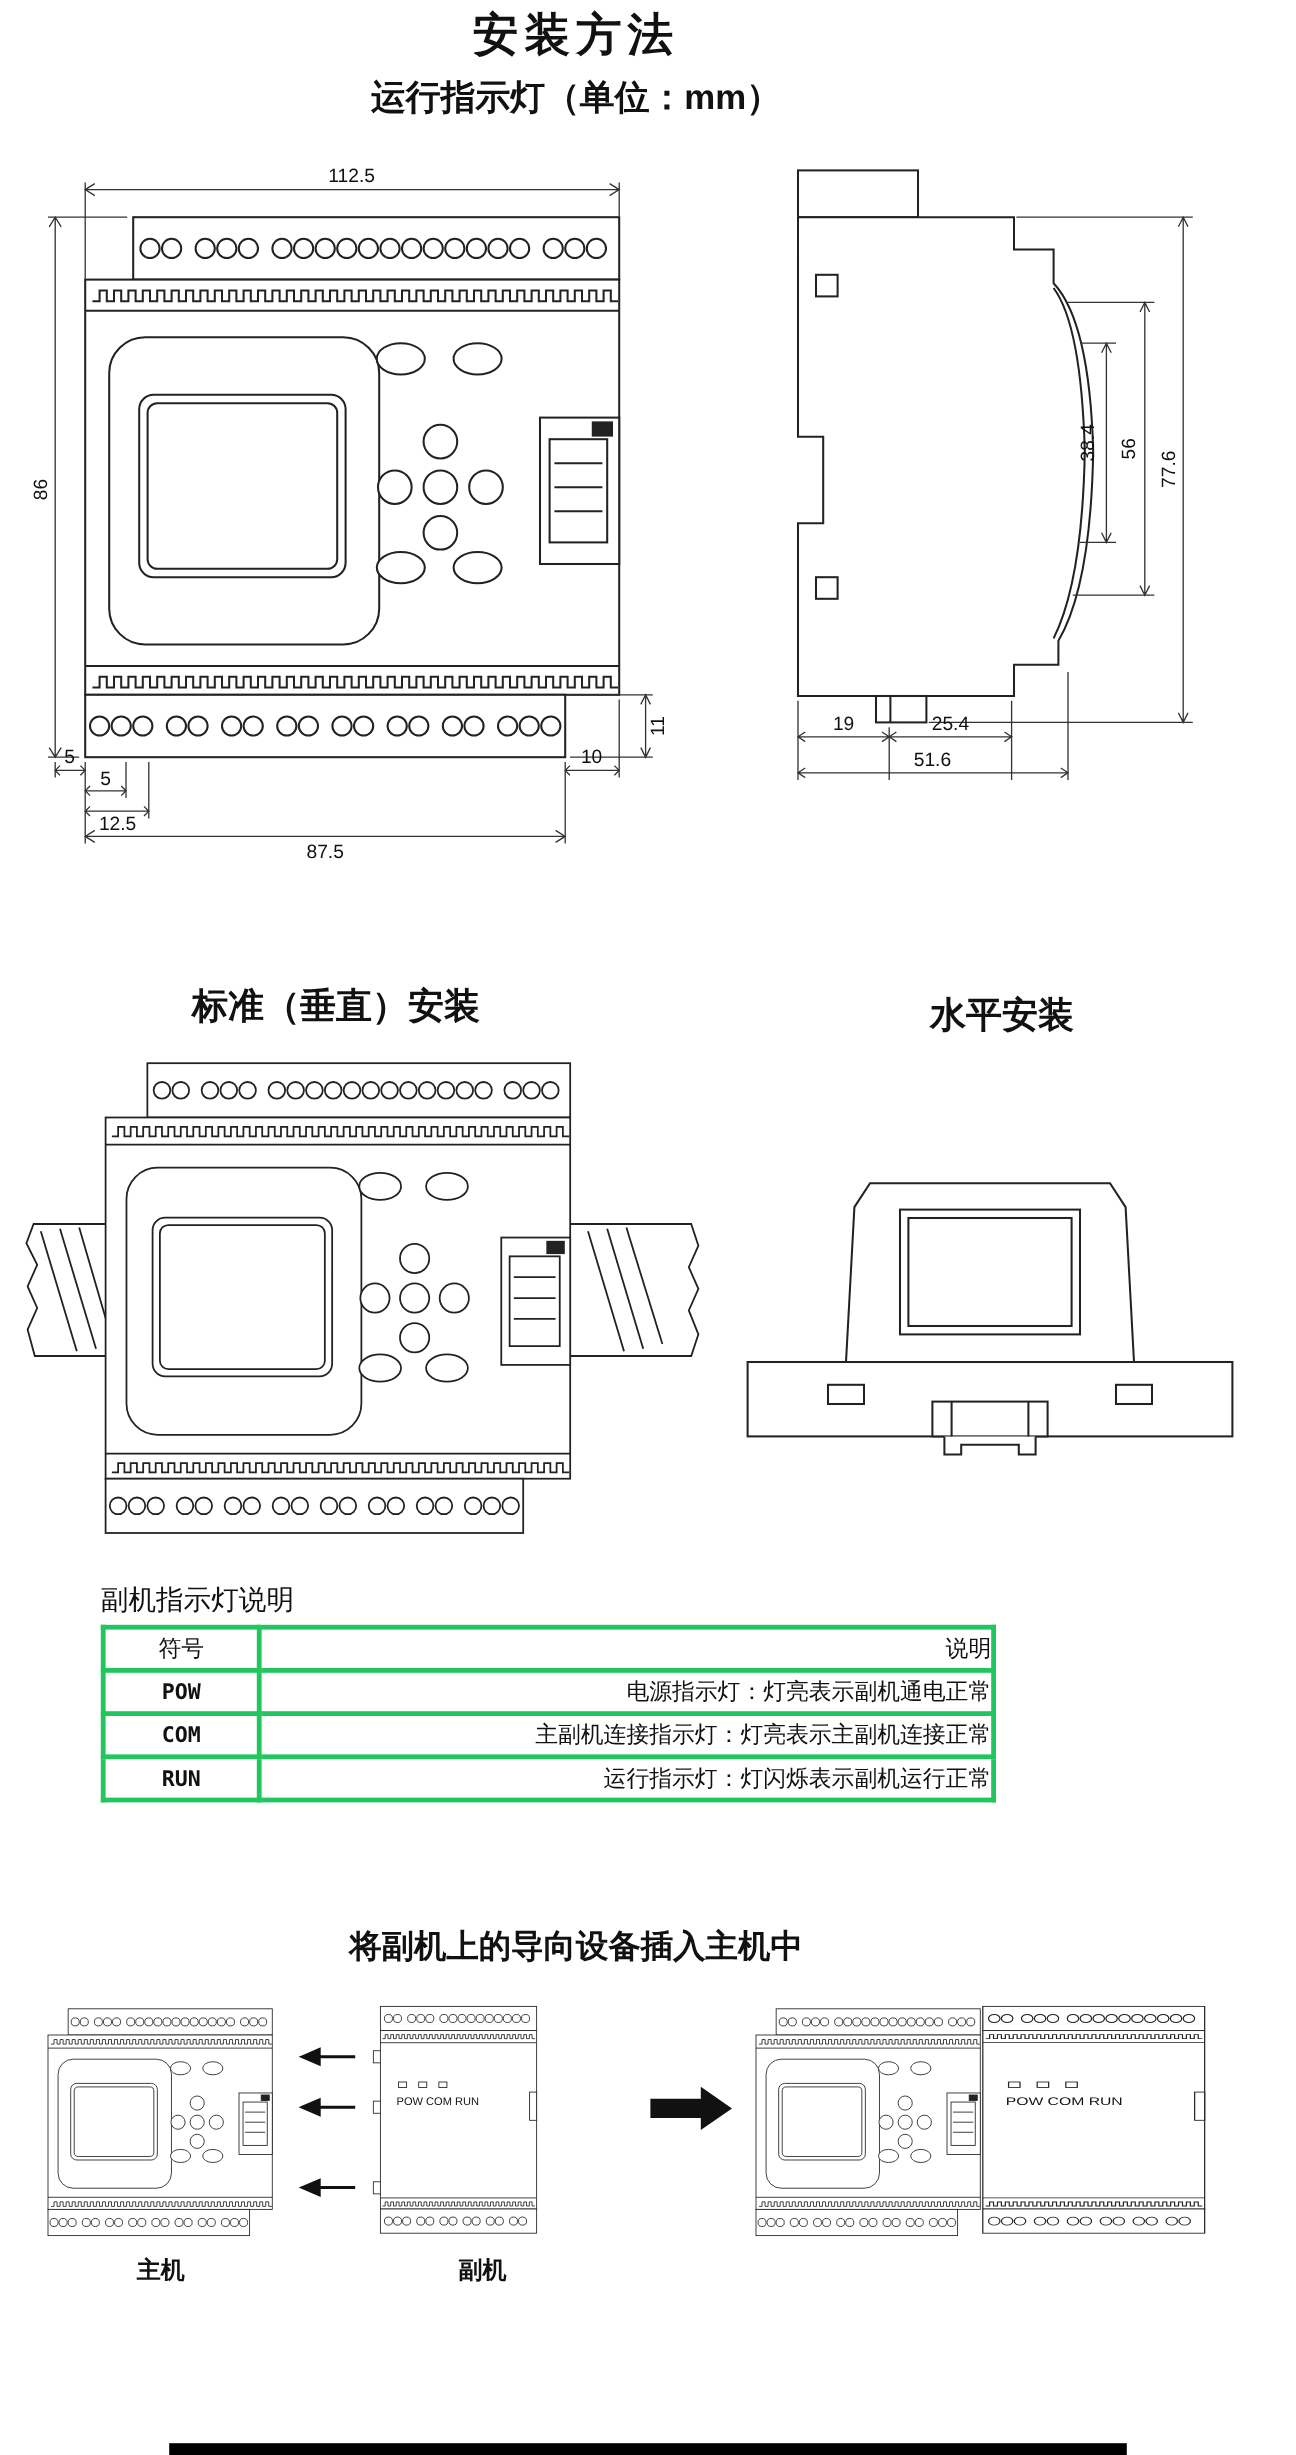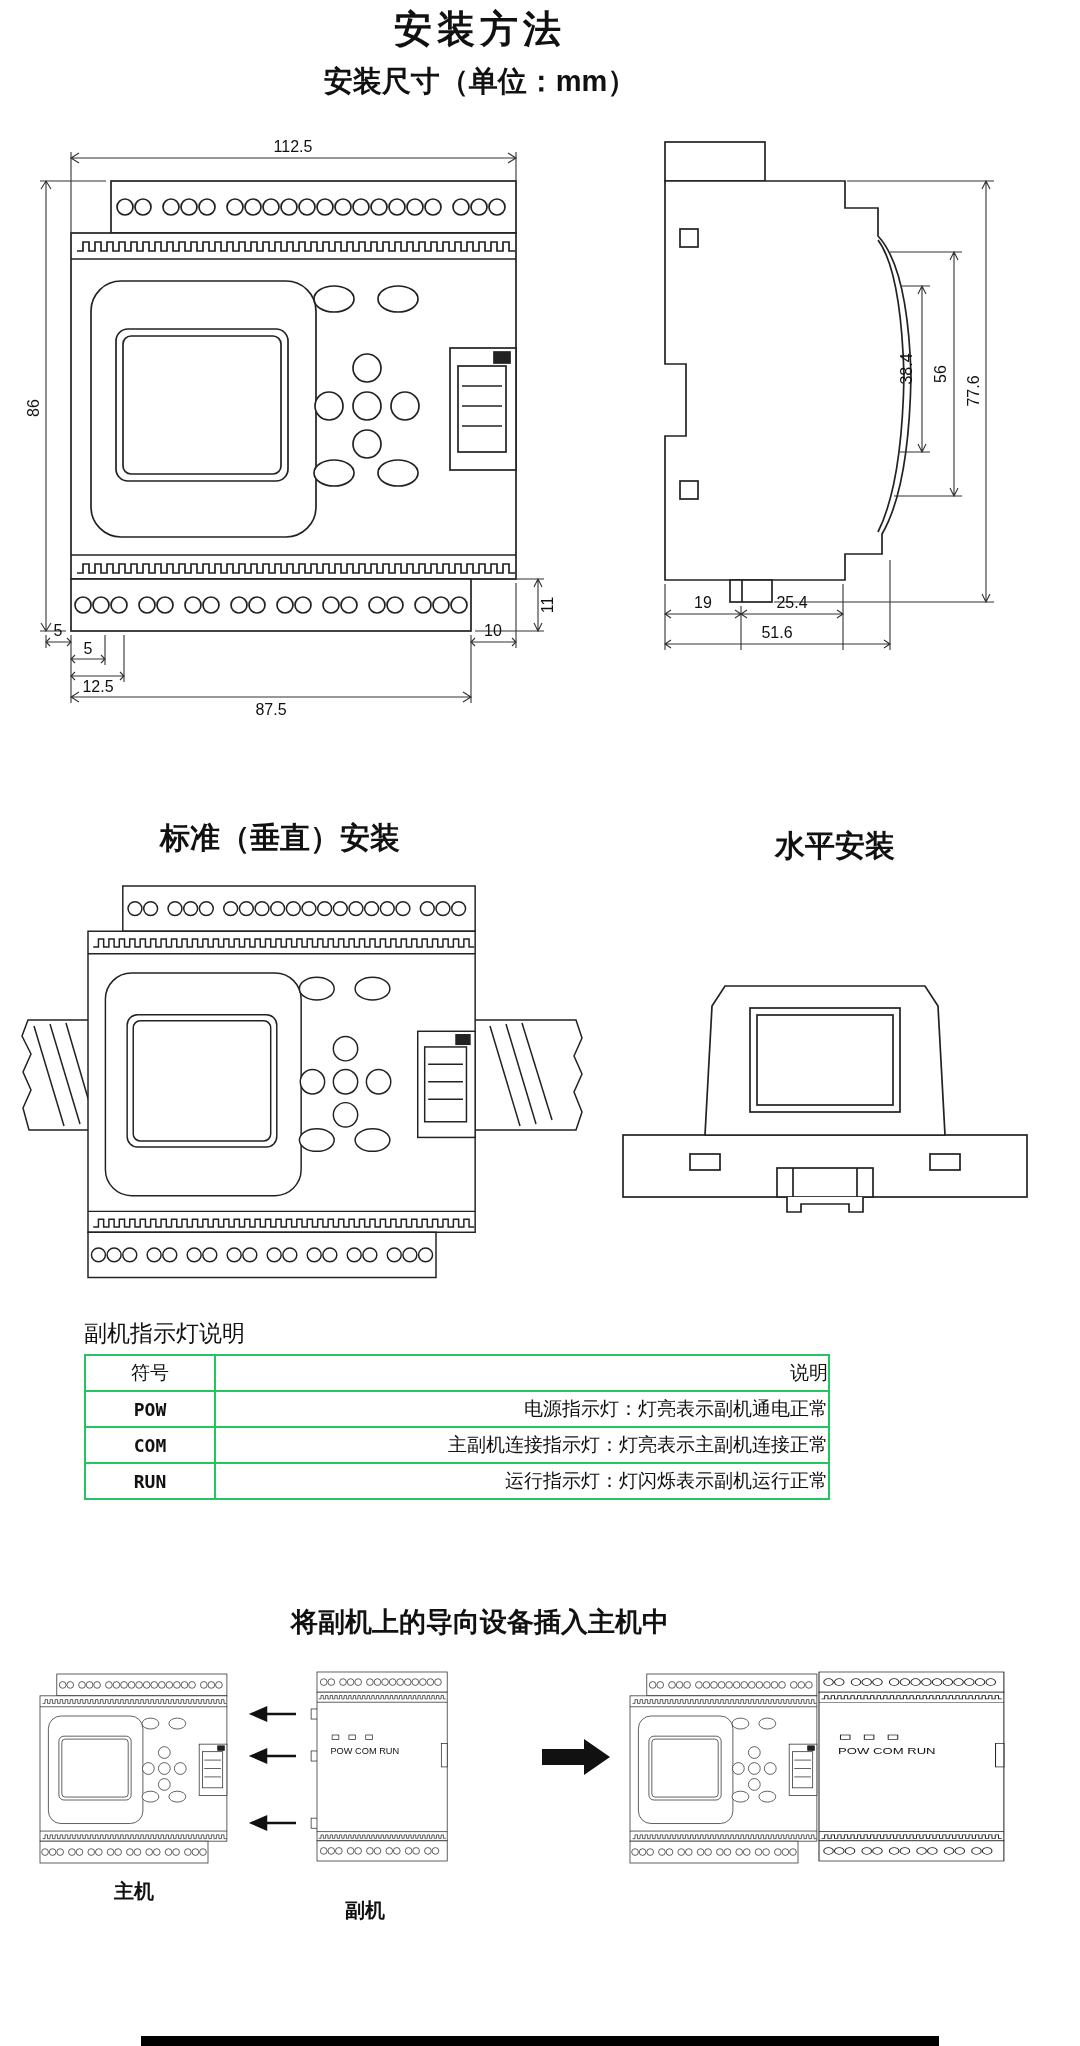--- a/index.html
+++ b/index.html
@@ -13,28 +13,28 @@
   .t-page   { top:4px;    font-size:38px; letter-spacing:5px; }
   .t-dims   { top:62px;   font-size:29px; }
   .t-conn   { top:1543px; font-size:36px; letter-spacing:2px; }
   .t-connsub{ top:1604px; font-size:27px; }
   .t-mount  { font-weight:bold; font-size:30px; font-family:"Liberation Serif", serif; text-align:center; }
   .t-vert   { left:80px;  width:400px; top:818px; }
   .t-horiz  { left:635px; width:400px; top:826px; }
   .t-caption{ left:84px; top:1318px; font-size:23px; }
   .dev-label{ font-size:20px; font-weight:bold; text-align:center; width:60px; }
   .lbl-master{ left:104px; top:1878px; }
-  .lbl-slave { left:335px; top:1878px;margin-top:19px; }
+  .lbl-slave { left:372px; top:1878px; }
   .footer-bar{ left:141px; top:2036px; width:798px; height:10px; background:#000; }
   svg text { font-family:"Liberation Sans", sans-serif; }
   table.ind-table {
     position:absolute; left:84px; top:1354px; width:746px;
     border-collapse:collapse; border:2px solid #222; font-size:19px;
   }
-  table.ind-table th, table.ind-table td { border:2px solid #22c55e; height:36px; }
+  table.ind-table th, table.ind-table td { border:4px solid #22c55e; height:36px; }
   table.ind-table .sym  { width:130px; text-align:center; }
   table.ind-table td.sym{ font-family:"DejaVu Sans Mono", monospace; font-weight:bold; font-size:18px; }
   table.ind-table th    { font-weight:normal; }
   table.ind-table .desc { text-align:right; padding-left:44px; }
 </style>
 </head>
 <body>
 
 <div class="abs" style="left:0;top:0;width:1080px;height:2046px;">
 
@@ -165,21 +165,21 @@
 
       <g id="slave-tabs" stroke="#222" stroke-width="1.7" fill="#fff">
         <rect x="-14" y="88" width="16" height="24"></rect>
         <rect x="-14" y="188" width="16" height="24"></rect>
         <rect x="-14" y="348" width="16" height="24"></rect>
       </g>
     </defs>
   </svg>
 
   <div class="abs h-main t-page">安装方法</div>
-  <div class="abs h-main t-dims">安装尺寸（单位：mm）</div>
+  <div class="abs h-main t-dims">运行指示灯（单位：mm）</div>
 
   <svg class="abs" style="left:26px;top:136px;" width="540" height="590" viewBox="0 0 540 590">
     <use href="#dev-front" x="45" y="45"></use>
     <g stroke="#333" stroke-width="1.1" fill="none">
 
       <path d="M45 97 V16 M490 45 V16"></path>
       <path d="M80 45 H14 M40 495 H14"></path>
       <path d="M20 499 V512 M45 499 V567 M79 499 V529 M98 499 V546 M445 499 V567 M490 447 V512"></path>
       <path d="M447 443 H518 M449 495 H518"></path>
 

